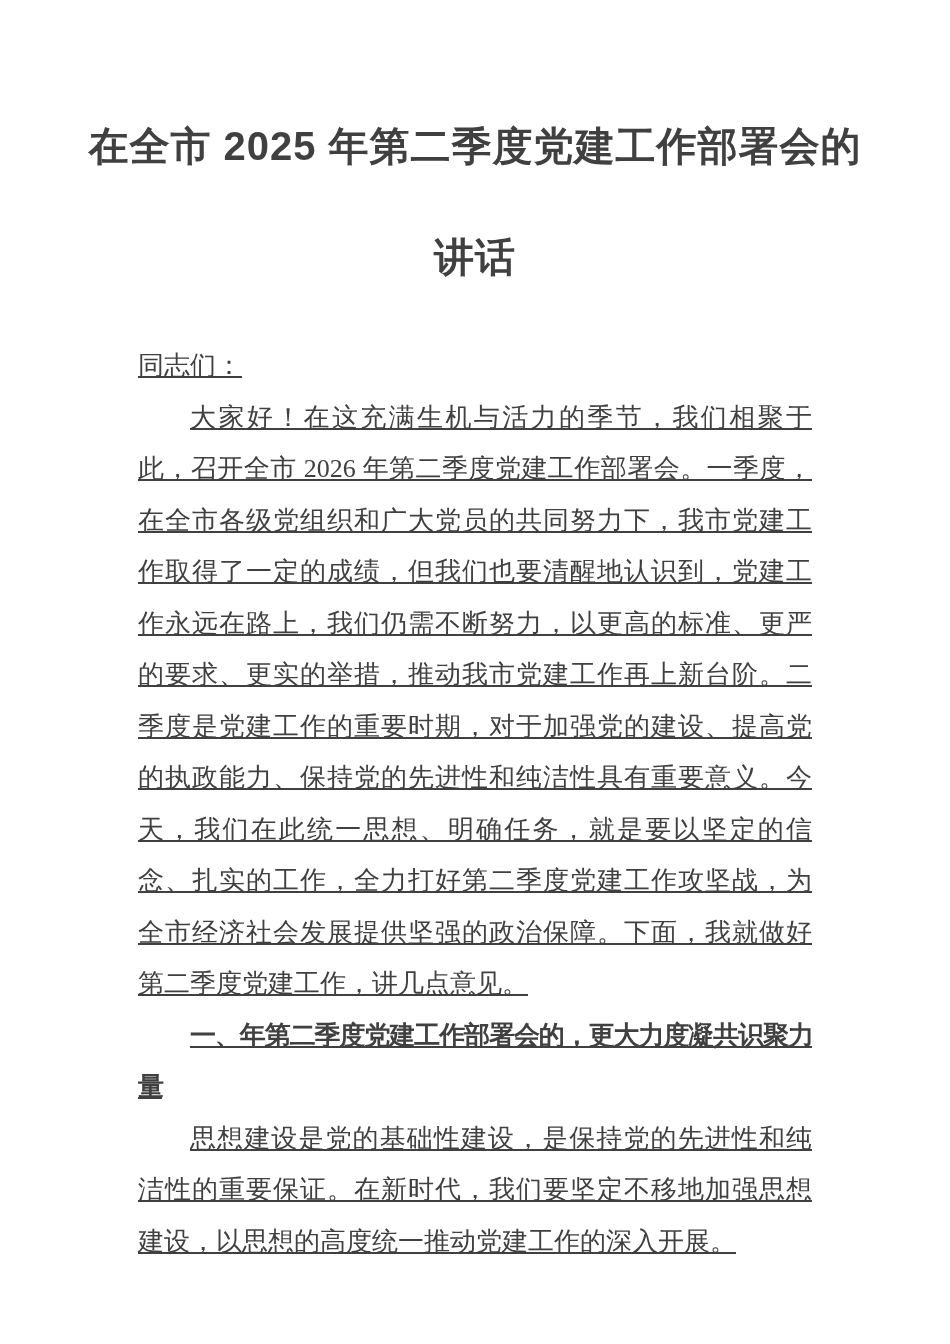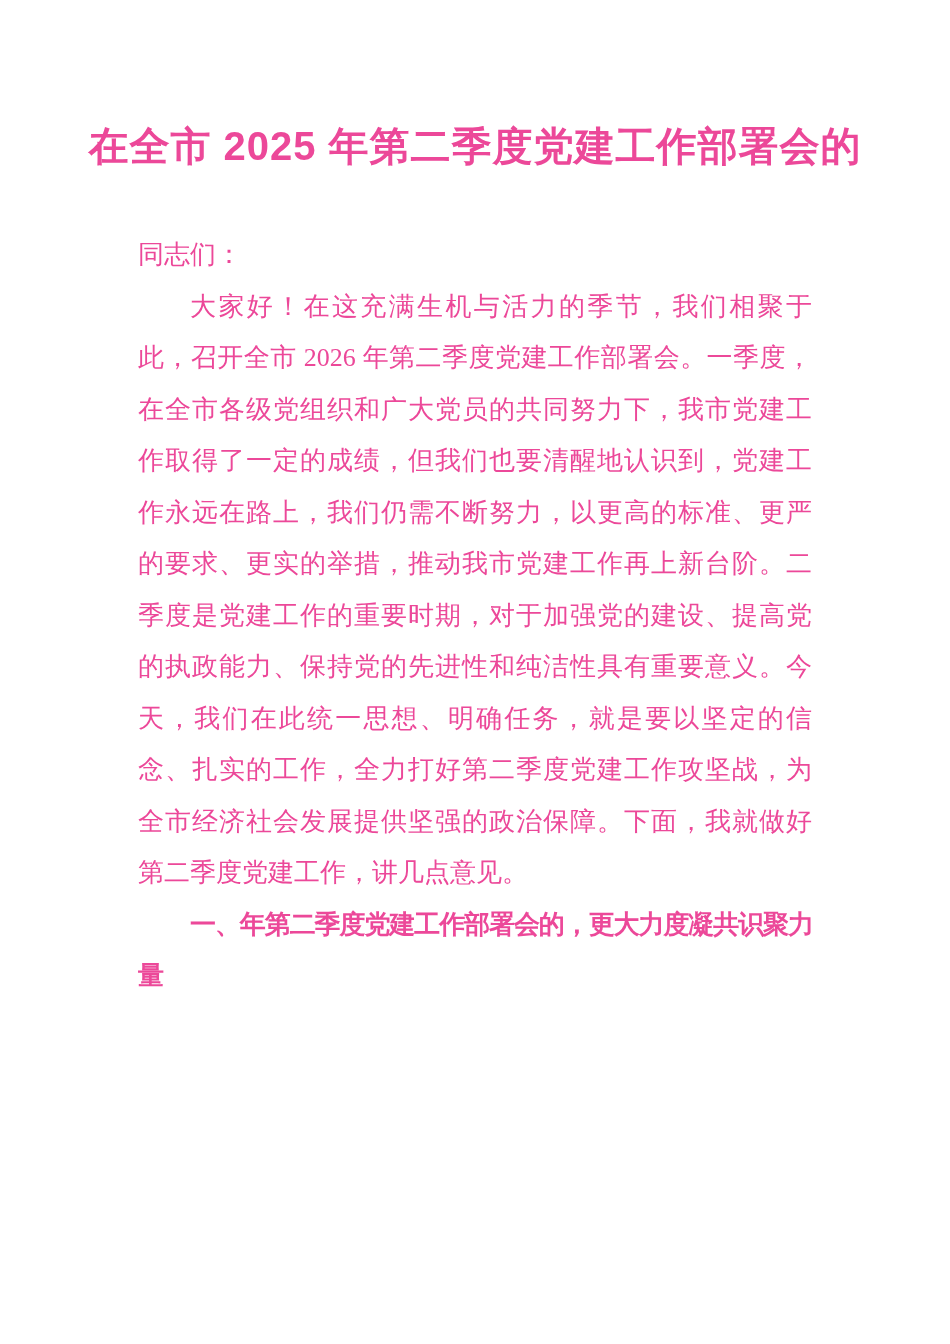--- a/index.html
+++ b/index.html
@@ -6,21 +6,21 @@
     margin: 0;
     padding: 0;
     background: #ffffff;
   }
   .page {
     position: relative;
     width: 950px;
     height: 1344px;
     margin: 0 auto;
     background: #ffffff;
-    color: #ec4899;
+    color: #404040;
     overflow: hidden;
   }
   
   .doc-title {
     margin: 91px 70px 0 70px;
     text-align: center;
     font-family: "Liberation Sans", sans-serif;
     font-weight: 700;
     font-size: 40px;
     line-height: 111px;
@@ -36,20 +36,21 @@
     width: 674px;
     font-family: "Liberation Serif", serif;
     font-size: 26px;
     line-height: 51.5px;
     text-align: justify;
     text-justify: inter-character;
   }
   .doc-body p, .doc-body h2 {
     margin: 0;
     padding: 0;
+    text-decoration: underline;
   }
   .salutation {
     text-indent: 0;
   }
   .para {
     text-indent: 2em;
   }
   .section-heading {
     font-size: 26px;
     font-weight: 700;
@@ -58,24 +59,26 @@
     line-height: 51.5px;
   }
 </style>
 </head>
 <body>
 
 <div class="page">
 
   <h1 class="doc-title">
     <span class="title-line">在全市 2025 年第二季度党建工作部署会的</span>
+    <span class="title-line">讲话</span>
   </h1>
 
   <div class="doc-body">
     <p class="salutation">同志们：</p>
 
     <p class="para">大家好！在这充满生机与活力的季节，我们相聚于此，召开全市 2026 年第二季度党建工作部署会。一季度，在全市各级党组织和广大党员的共同努力下，我市党建工作取得了一定的成绩，但我们也要清醒地认识到，党建工作永远在路上，我们仍需不断努力，以更高的标准、更严的要求、更实的举措，推动我市党建工作再上新台阶。二季度是党建工作的重要时期，对于加强党的建设、提高党的执政能力、保持党的先进性和纯洁性具有重要意义。今天，我们在此统一思想、明确任务，就是要以坚定的信念、扎实的工作，全力打好第二季度党建工作攻坚战，为全市经济社会发展提供坚强的政治保障。下面，我就做好第二季度党建工作，讲几点意见。</p>
 
     <h2 class="section-heading">一、年第二季度党建工作部署会的，更大力度凝共识聚力量</h2>
 
+    <p class="para">思想建设是党的基础性建设，是保持党的先进性和纯洁性的重要保证。在新时代，我们要坚定不移地加强思想建设，以思想的高度统一推动党建工作的深入开展。</p>
   </div>
 
 </div>
 
 </body></html>

